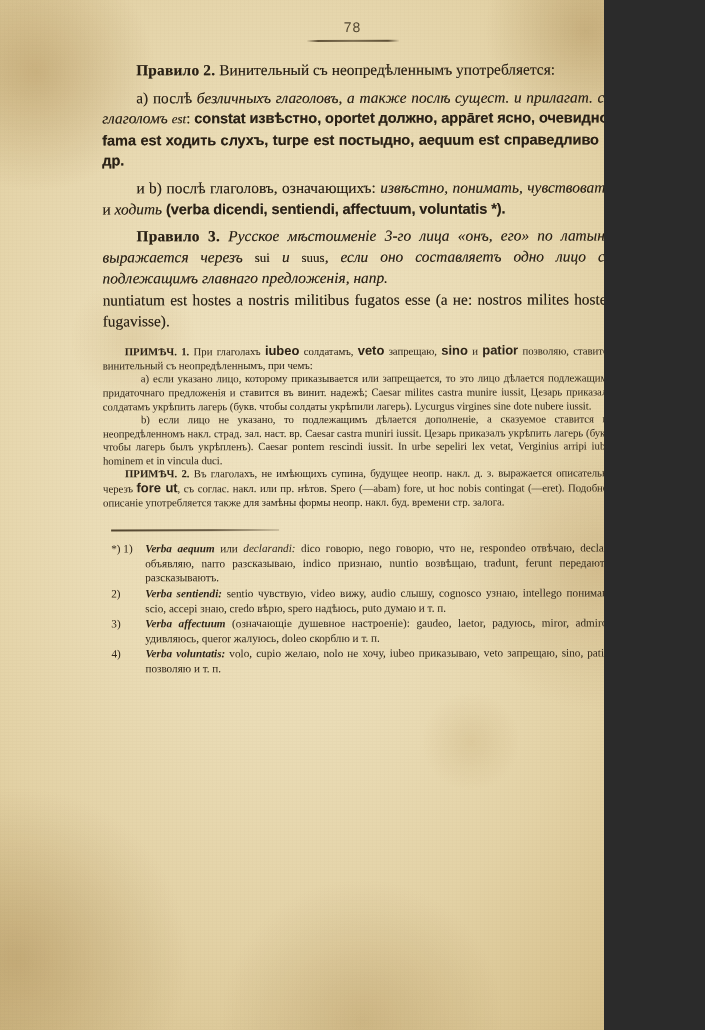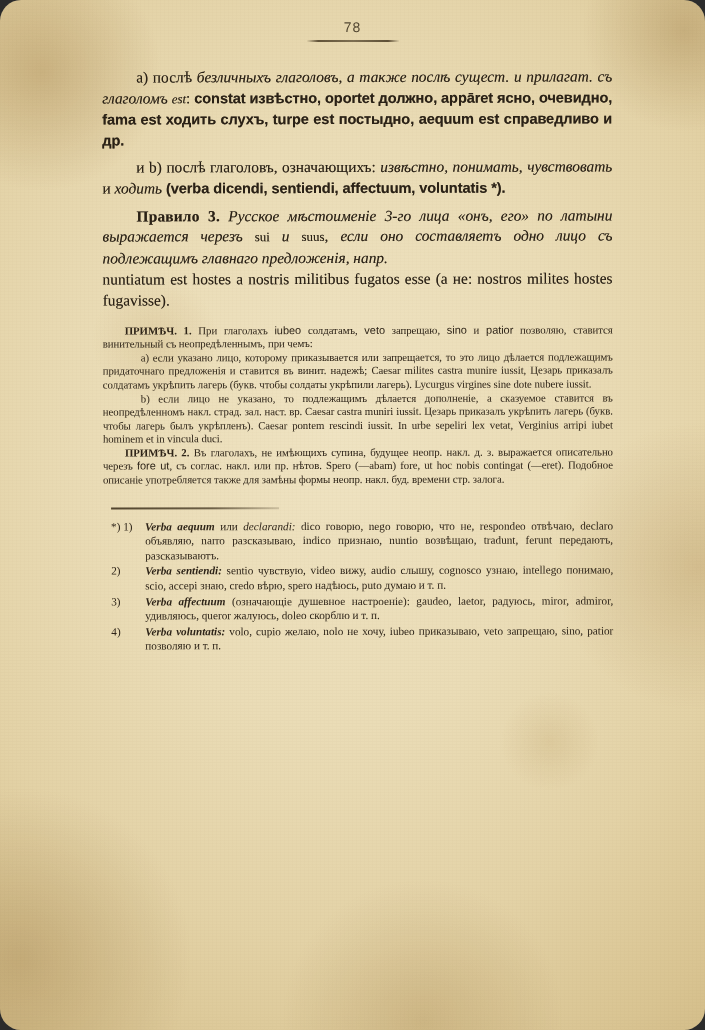--- a/index.html
+++ b/index.html
@@ -4,35 +4,34 @@
 <title>Scanned Page 78</title>
 <style>
   html, body {
     margin: 0;
     padding: 0;
     background: #2b2b2b;
   }
 
   .page {
     position: relative;
-    width: 705px;
+    width: 604px;
     height: 1030px;
     overflow: hidden;
     background:
       radial-gradient(ellipse 115% 95% at 48% 42%,
         #efe3c2 0%,
         #eadcb6 30%,
         #e3d2a6 52%,
         #d9c492 70%,
         #cdb57f 84%,
         #c2a76e 94%,
         #b9995f 100%);
     font-family: "Liberation Serif", "DejaVu Serif", serif;
     color: #241d13;
-    border-radius: 21px;
   }
 
   
   .page::before {
     content: "";
     position: absolute;
     inset: 0;
     pointer-events: none;
     background:
       radial-gradient(circle 170px at 6% 7%, rgba(160,124,62,0.30), rgba(160,124,62,0) 70%),
@@ -137,22 +136,22 @@
     text-align: justify;
     margin: 0;
     color: #2e2418;
     letter-spacing: -0.05px;
   }
   .note.first { margin-top: 13px; }
   .note .ind  { display: inline-block; width: 22px; }
   .note .ind2 { display: inline-block; width: 38px; }
   .note-lat {
     font-family: "Liberation Sans", "DejaVu Sans", sans-serif;
-    font-weight: normal;
-    font-size: 11px;
+    font-weight: bold;
+    font-size: 13px;
   }
   .b { font-weight: bold; }
 
   
   .fn-rule {
     position: absolute;
     left: 8px;
     top: 0;
     width: 168px;
     height: 2px;
@@ -194,20 +193,23 @@
 <div class="page">
   <div class="content skew">
 
     <div class="folio-block">
       <span class="folio">78</span>
       <div class="folio-rule"></div>
     </div>
 
     <div class="col">
 
+      <p class="p-main">
+        <span class="indent"></span><span class="rule-head">Правило 2.</span><span> Винительный съ неопредѣленнымъ употребляется:</span>
+      </p>
 
       <p class="p-main gap">
         <span class="indent"></span><span>а)</span><span> послѣ </span><span class="it">безличныхъ глаголовъ, а также послѣ сущест. и прилагат. съ глаголомъ </span><span class="it lat-rm">est</span><span>: </span><span class="lat">constat извѣстно, oportet должно, appāret ясно, очевидно, fama est ходить слухъ, turpe est постыдно, aequum est справедливо и др.</span>
       </p>
 
       <p class="p-main gap">
         <span class="indent"></span><span>и b)</span><span> послѣ глаголовъ, означающихъ: </span><span class="it">извѣстно, понимать, чувствовать</span><span> и </span><span class="it">ходить</span><span class="lat"> (verba dicendi, sentiendi, affectuum, voluntatis *).</span>
       </p>
 
       <p class="p-main gap">

